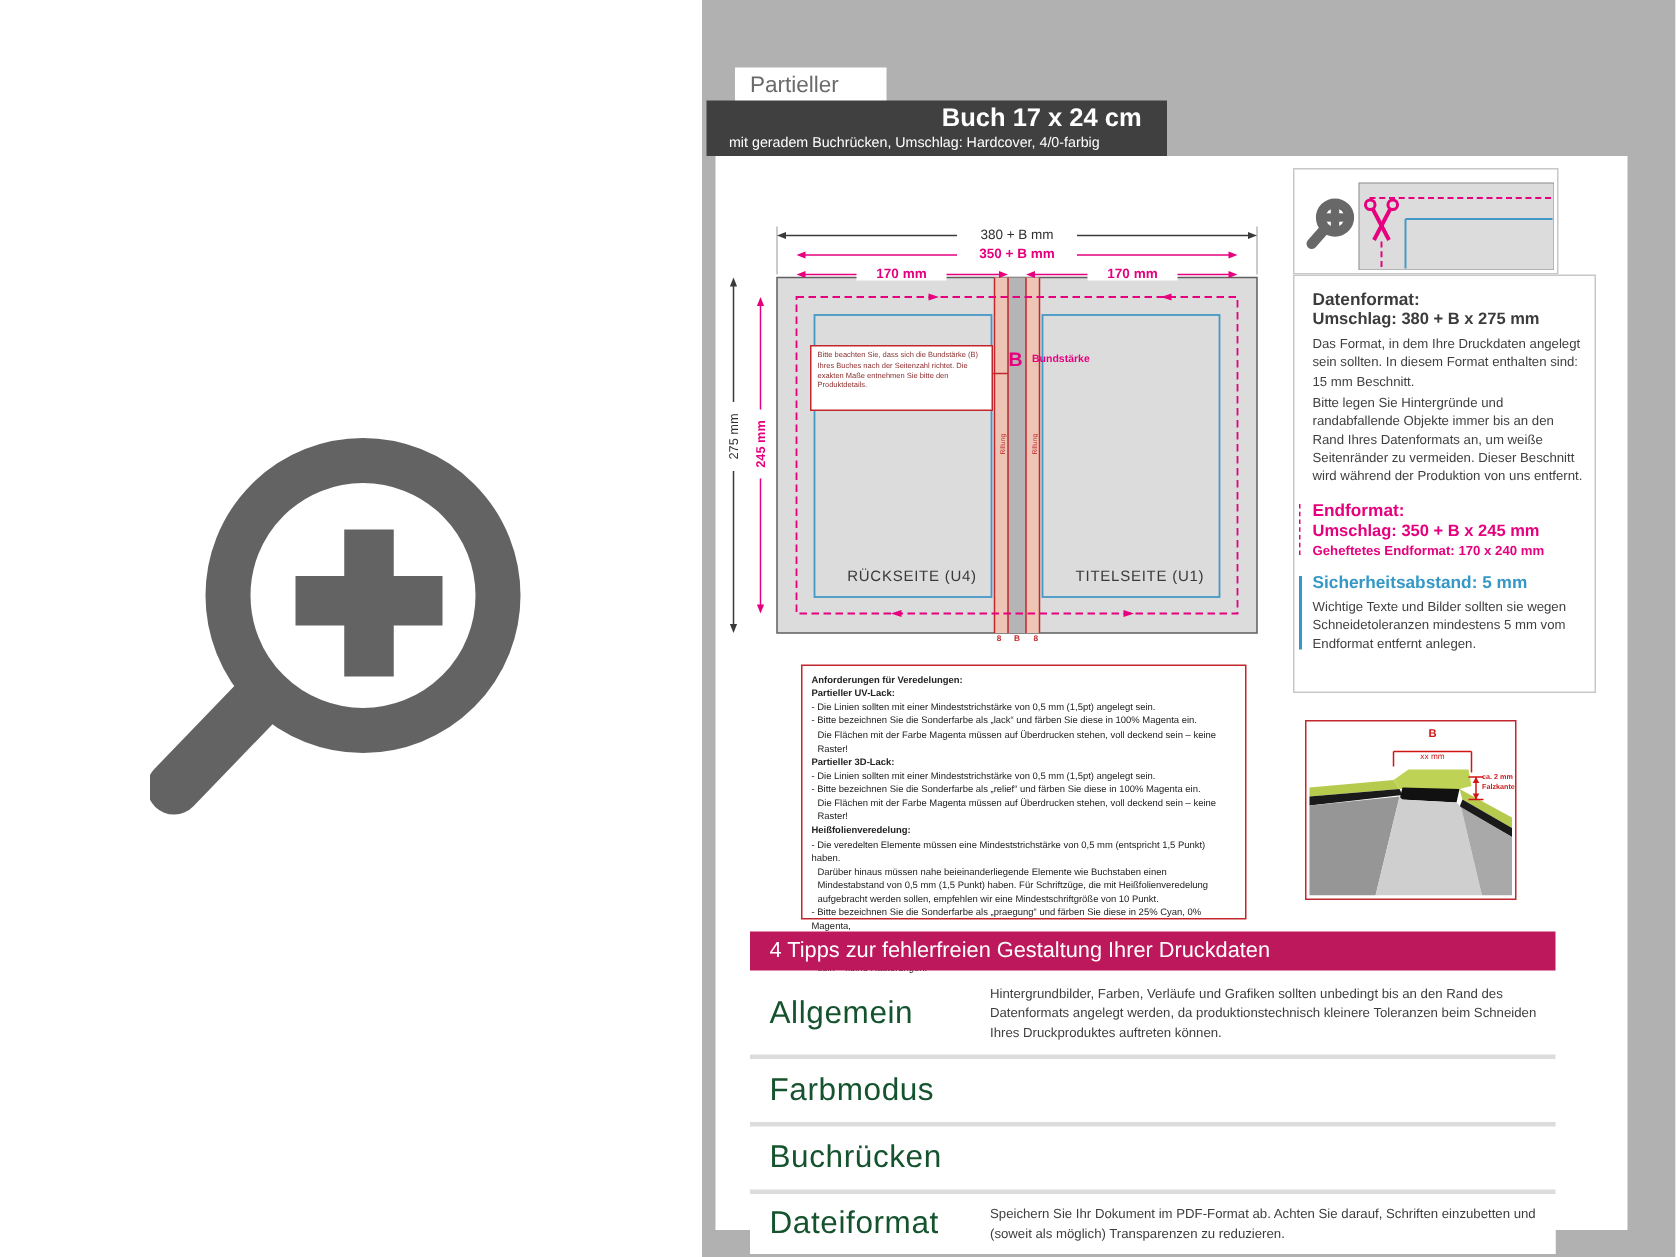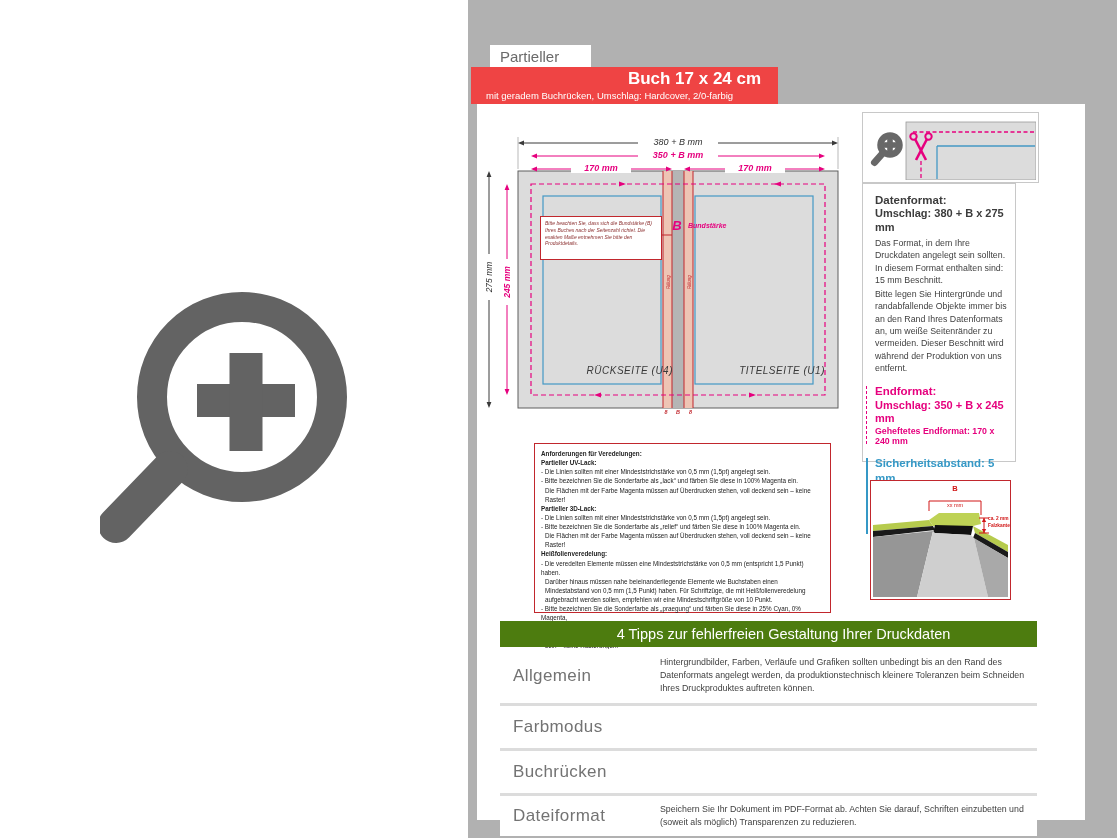--- a/index.html
+++ b/index.html
@@ -7,99 +7,99 @@
          font-family:"Liberation Sans",sans-serif;}
   .abs{position:absolute;}
 
   
   .graybg{left:468px;top:0;width:649px;height:838px;background:#b1b1b1;}
   .whitepanel{left:477px;top:104px;width:608px;height:716px;background:#ffffff;}
 
   
   .datenblatt{left:490px;top:45px;width:101px;height:23px;background:#fff;color:#6a6a6a;
               font-size:15px;line-height:23px;padding-left:10px;box-sizing:border-box;}
-  .titlebar{left:471px;top:67px;width:307px;height:37px;background:#ef4444;color:#fff;}
+  .titlebar{left:471px;top:67px;width:307px;height:37px;background:#404040;color:#fff;}
   .titlebar .title{padding-left:140px;text-align:center;font-size:17px;font-weight:bold;margin-top:2px;}
   .titlebar .subtitle{padding-left:15px;font-size:9.5px;margin-top:1px;}
 
   
-  .diagram{left:478px;top:123px;width:380px;height:310px;font-style:italic;}
+  .diagram{left:478px;top:137px;width:380px;height:310px;}
   .diagram .lbl{position:absolute;background:#fff;text-align:center;font-size:9px;color:#2f2f2f;}
   .diagram .mag{color:#e6007e;font-weight:bold;}
   .notebox{left:62px;top:93px;width:122px;height:44px;border:1px solid #c1272d;background:#fff;
            font-size:5px;line-height:1.35;color:#8c3030;padding:3px 4px;box-sizing:border-box;}
   .blab{left:191px;top:95px;width:16px;text-align:center;font-size:13px;font-weight:bold;color:#e6007e;}
   .bword{left:210px;top:99px;font-size:7px;font-weight:bold;color:#e6007e;}
-  .pgname{top:242px;width:130px;text-align:right;font-size:10px;letter-spacing:.5px;color:#3a3a3a;}
+  .pgname{top:242px;width:130px;text-align:center;font-size:10px;letter-spacing:.5px;color:#3a3a3a;}
   .crease{top:137px;width:9px;height:44px;display:flex;align-items:center;justify-content:center;
           writing-mode:vertical-rl;transform:rotate(180deg);font-size:4.5px;color:#c1272d;}
   .foot{top:286px;width:12px;text-align:center;font-size:5.5px;font-weight:bold;color:#c1272d;}
   .rot{transform:rotate(-90deg);transform-origin:center;}
 
   
   .reqbox{left:534px;top:443px;width:297px;height:170px;border:1px solid #c1272d;background:#fff;
           padding:5px 6px;box-sizing:border-box;font-size:6.3px;line-height:1.45;color:#222;}
   .req-head,.req-sub{font-weight:bold;}
   .req-cont{padding-left:4px;}
 
   
   .thumbbox{left:862px;top:112px;width:175px;height:69px;border:1px solid #c8c8c8;background:#fff;}
-  .infobox{left:862px;top:183px;width:154px;height:279px;border:1px solid #c8c8c8;background:#fff;
+  .infobox{left:862px;top:183px;width:202px;height:279px;border:1px solid #c8c8c8;background:#fff;
            padding:9px 8px 8px 12px;box-sizing:border-box;}
   .sec{position:relative;margin-bottom:10px;}
   .secline{position:absolute;left:-9px;top:2px;bottom:2px;width:0;}
   .l-mag{border-left:1px dashed #e6007e;}
   .l-blue{border-left:2px solid #3598c6;}
   .h1{font-size:11.5px;font-weight:bold;color:#3c3c3c;line-height:1.25;}
   .h2{font-size:11px;font-weight:bold;color:#3c3c3c;line-height:1.25;}
   .small{font-size:8.8px;color:#3f3f3f;line-height:1.4;margin-top:2px;}
   .magtxt{color:#e6007e;}
   .bluetxt{color:#3598c6;}
   .subline{font-size:8.8px;font-weight:bold;}
 
   .box3d{left:870px;top:480px;width:139px;height:118px;border:1px solid #c1272d;background:#fff;}
   .box3d span{position:absolute;color:#d11616;}
   .d3b{left:76px;top:3px;width:16px;text-align:center;font-weight:bold;font-size:7.5px;}
   .d3xx{left:68px;top:21px;width:32px;text-align:center;font-size:5.5px;}
   .d3e1{left:117px;top:35px;font-weight:bold;font-size:4.8px;white-space:nowrap;}
   .d3e2{left:117px;top:42px;font-weight:bold;font-size:4.8px;white-space:nowrap;}
 
   
-  .tipshead{left:500px;top:621px;width:537px;height:26px;background:#4d7c0f;color:#fff;
-            font-size:14.5px;line-height:26px;padding-left:30px;box-sizing:border-box;text-align:center;}
+  .tipshead{left:500px;top:621px;width:537px;height:26px;background:#be185d;color:#fff;
+            font-size:14.5px;line-height:26px;padding-left:13px;box-sizing:border-box;}
   .tipsrows{left:500px;top:649px;width:537px;background:#fff;}
   .tip-row{display:flex;background:#fff;}
   .tip-row + .tip-row{border-top:3px solid #dcdcdc;}
   .tip-row:nth-child(1){min-height:47px;}
   .tip-row:nth-child(2){min-height:42px;}
   .tip-row:nth-child(3){min-height:42px;}
   .tip-row:nth-child(4){min-height:32px;}
   .tip-label{width:160px;display:flex;align-items:center;padding-left:13px;box-sizing:border-box;
-             font-size:17px;color:#737373;letter-spacing:.4px;}
+             font-size:21px;color:#14532d;letter-spacing:.4px;}
   .tip-text{flex:1;font-size:8.8px;line-height:1.5;color:#3e3e3e;padding:7px 12px 7px 0;}
 </style>
 </head>
 <body>
 
 <div id="stage">
 
   <svg class="abs" style="left:100px;top:285px" width="260" height="275" viewBox="0 0 260 275">
     <circle cx="142" cy="112" r="90" fill="none" stroke="#636363" stroke-width="30"></circle>
     <rect x="97" y="99" width="98" height="33" fill="#636363"></rect>
     <rect x="129.5" y="68" width="33" height="98" fill="#636363"></rect>
     <line x1="70" y1="184" x2="16" y2="240" stroke="#636363" stroke-width="36" stroke-linecap="round"></line>
   </svg>
 
   <div class="abs graybg"></div>
   <div class="abs whitepanel"></div>
 
   <div class="abs datenblatt">Partieller</div>
   <div class="abs titlebar">
     <div class="title">Buch 17 x 24 cm</div>
-    <div class="subtitle">mit geradem Buchrücken, Umschlag: Hardcover, 2/0-farbig</div>
+    <div class="subtitle">mit geradem Buchrücken, Umschlag: Hardcover, 4/0-farbig</div>
   </div>
 
   <div class="abs diagram">
     <svg width="380" height="310" viewBox="0 0 380 310">
 
       <rect x="40" y="48" width="320" height="237" fill="#dcdcdc" stroke="#5f5f5f" stroke-width="1"></rect>
 
       <rect x="185" y="48" width="9" height="237" fill="#eec4b4"></rect>
       <rect x="206" y="48" width="9" height="237" fill="#eec4b4"></rect>
       <rect x="194" y="48" width="12" height="237" fill="#b5b5b5"></rect>

